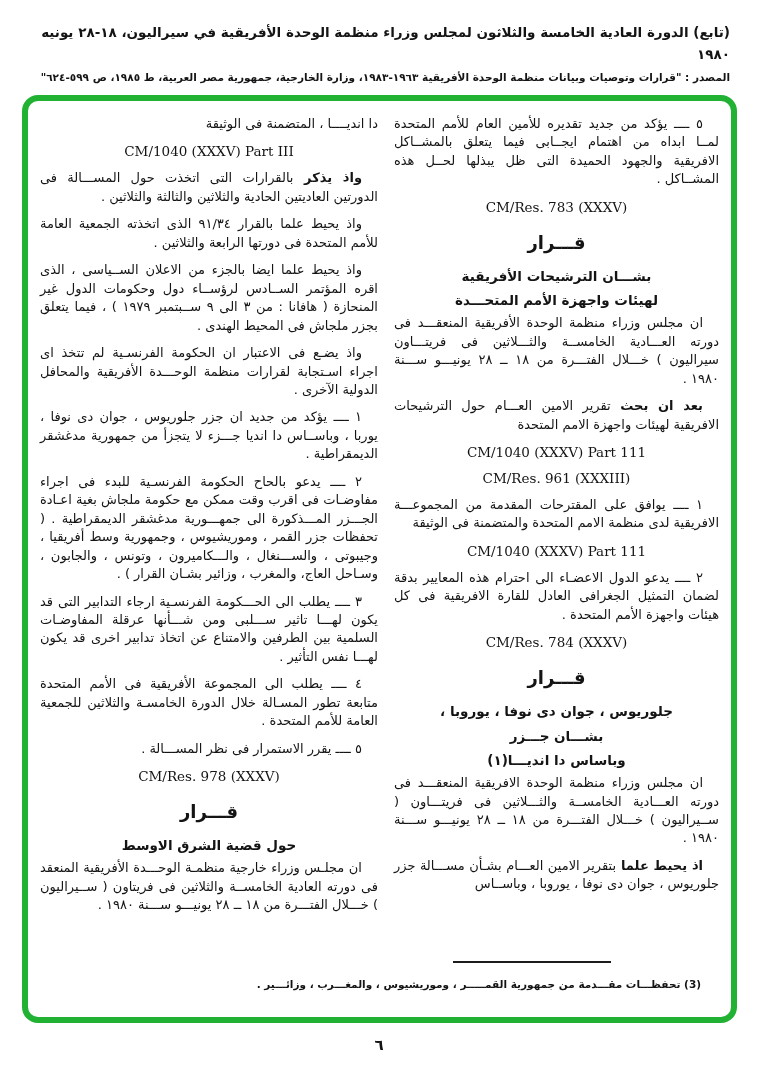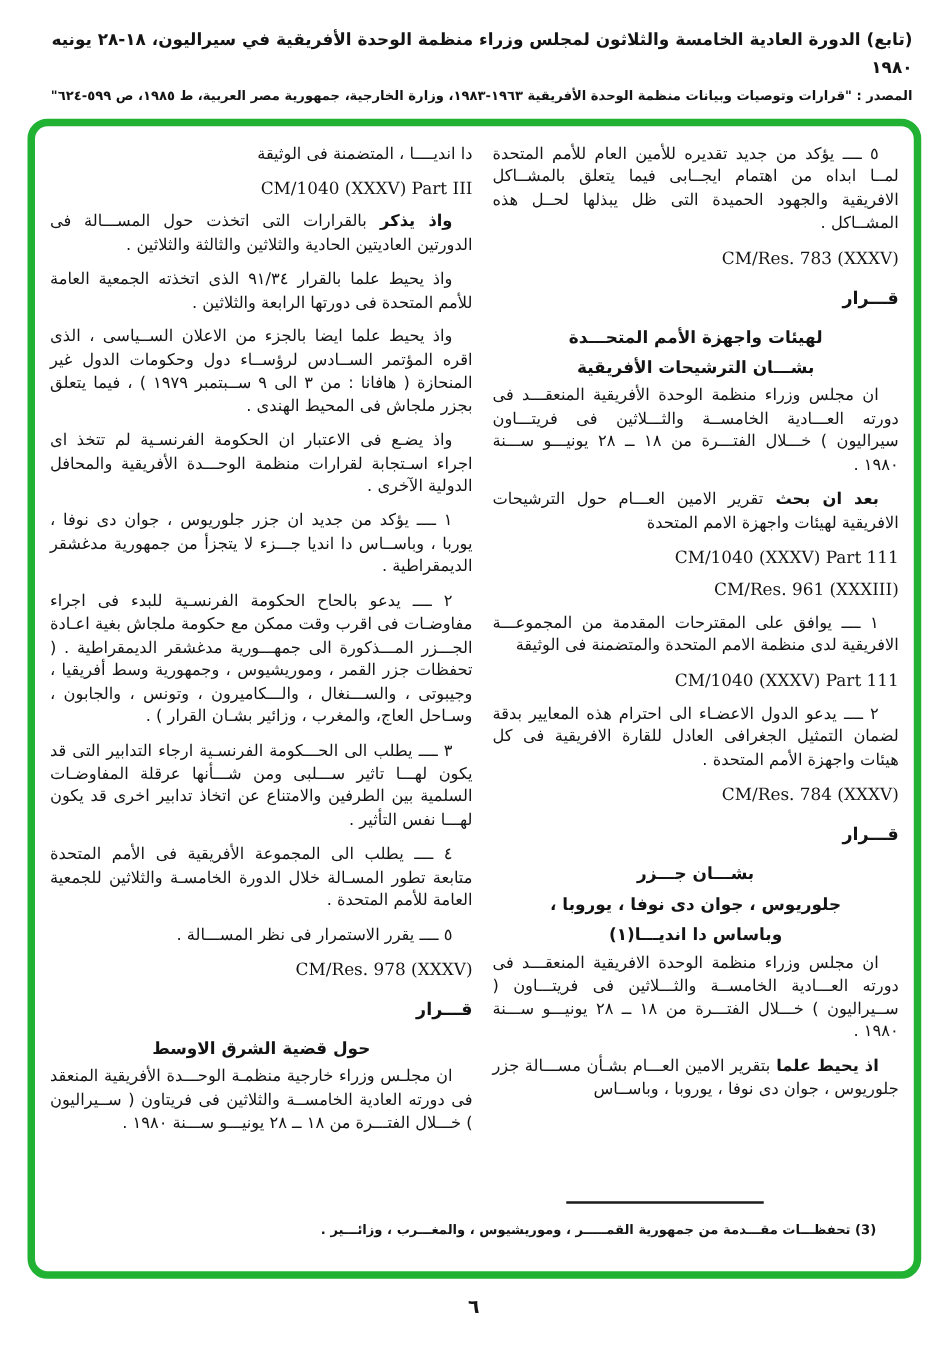--- a/index.html
+++ b/index.html
@@ -33,29 +33,29 @@
   .col-right{width:334px;padding:4px 6px 0 2px;}
   .col-left{width:349px;padding:4px 4px 0 6px;}
   
   .para{
     direction:rtl;text-align:justify;text-justify:inter-word;
     font-size:13px;line-height:1.42;margin:0 0 9px 0;text-indent:16px;
   }
   .para.no-indent{text-indent:0;}
   .para .lead{font-weight:bold;}
   .ref{
-    direction:ltr;text-align:right;
+    direction:ltr;text-align:center;
     font-family:"DejaVu Serif",serif;font-size:13.5px;
     margin:10px 0 10px 0;white-space:nowrap;
   }
   .heading{
     direction:rtl;text-align:center;font-weight:bold;
     font-size:13.5px;line-height:1.5;margin:4px 0 4px 0;
   }
-  .heading.main{margin-top:14px;margin-bottom:10px;font-size:14px;text-align:right;}
+  .heading.main{margin-top:14px;margin-bottom:10px;font-size:18px;}
   
   .footnote-rule{
     position:absolute;bottom:54px;right:120px;width:158px;height:2px;
     background:#1c1c1c;
   }
   .footnote{
     position:absolute;bottom:24px;right:30px;left:20px;
     direction:rtl;text-align:right;
     font-size:10.5px;font-weight:bold;line-height:1.5;
   }
@@ -72,33 +72,33 @@
   <div class="title">(تابع) الدورة العادية الخامسة والثلاثون لمجلس وزراء منظمة الوحدة الأفريقية في سيراليون، ١٨-٢٨ يونيه ١٩٨٠</div>
   <div class="source">المصدر : "قرارات وتوصيات وبيانات منظمة الوحدة الأفريقية ١٩٦٣-١٩٨٣، وزارة الخارجية، جمهورية مصر العربية، ط ١٩٨٥، ص ٥٩٩-٦٢٤"</div>
 </div>
 
 <div class="doc-frame">
   <div class="columns">
     <div class="col col-right">
         <p class="para">٥ ــــ يؤكد من جديد تقديره للأمين العام للأمم المتحدة لمــا ابداه من اهتمام ايجــابى فيما يتعلق بالمشــاكل الافريقية والجهود الحميدة التى ظل يبذلها لحــل هذه المشــاكل .</p>
         <div class="ref">CM/Res. 783 (XXXV)</div>
         <div class="heading main">قـــرار</div>
+        <div class="heading">بشـــان الترشيحات الأفريقية</div>
         <div class="heading">لهيئات واجهزة الأمم المتحـــدة</div>
-        <div class="heading">بشـــان الترشيحات الأفريقية</div>
         <p class="para">ان مجلس وزراء منظمة الوحدة الأفريقية المنعقـــد فى دورته العـــادية الخامســة والثـــلاثين فى فريتـــاون سيراليون ) خـــلال الفتـــرة من ١٨ ــ ٢٨ يونيـــو ســـنة ١٩٨٠ .</p>
         <p class="para"><span class="lead">بعد ان بحث </span>تقرير الامين العـــام حول الترشيحات الافريقية لهيئات واجهزة الامم المتحدة</p>
         <div class="ref">CM/1040 (XXXV) Part 111</div>
         <div class="ref">CM/Res. 961 (XXXIII)</div>
         <p class="para">١ ــــ يوافق على المقترحات المقدمة من المجموعـــة الافريقية لدى منظمة الامم المتحدة والمتضمنة فى الوثيقة</p>
         <div class="ref">CM/1040 (XXXV) Part 111</div>
         <p class="para">٢ ــــ يدعو الدول الاعضـاء الى احترام هذه المعايير بدقة لضمان التمثيل الجغرافى العادل للقارة الافريقية فى كل هيئات واجهزة الأمم المتحدة .</p>
         <div class="ref">CM/Res. 784 (XXXV)</div>
         <div class="heading main">قـــرار</div>
+        <div class="heading">جلوريوس ، جوان دى نوفا ، يوروبا ،</div>
         <div class="heading">بشـــان جـــزر</div>
-        <div class="heading">جلوريوس ، جوان دى نوفا ، يوروبا ،</div>
         <div class="heading">وباساس دا انديـــا(١)</div>
         <p class="para">ان مجلس وزراء منظمة الوحدة الافريقية المنعقـــد فى دورته العـــادية الخامســة والثـــلاثين فى فريتـــاون ( ســيراليون ) خـــلال الفتـــرة من ١٨ ــ ٢٨ يونيـــو ســـنة ١٩٨٠ .</p>
         <p class="para"><span class="lead">اذ يحيط علما </span>بتقرير الامين العـــام بشـأن مســـالة جزر جلوريوس ، جوان دى نوفا ، يوروبا ، وباســاس</p>
       </div>
     <div class="col col-left">
         <p class="para no-indent">دا انديــــا ، المتضمنة فى الوثيقة</p>
         <div class="ref">CM/1040 (XXXV) Part III</div>
         <p class="para"><span class="lead">واذ يذكر </span>بالقرارات التى اتخذت حول المســـالة فى الدورتين العاديتين الحادية والثلاثين والثالثة والثلاثين .</p>
         <p class="para">واذ يحيط علما بالقرار ٩١/٣٤ الذى اتخذته الجمعية العامة للأمم المتحدة فى دورتها الرابعة والثلاثين .</p>
         <p class="para">واذ يحيط علما ايضا بالجزء من الاعلان الســياسى ، الذى اقره المؤتمر الســادس لرؤســاء دول وحكومات الدول غير المنحازة ( هافانا : من ٣ الى ٩ ســبتمبر ١٩٧٩ ) ، فيما يتعلق بجزر ملجاش فى المحيط الهندى .</p>

